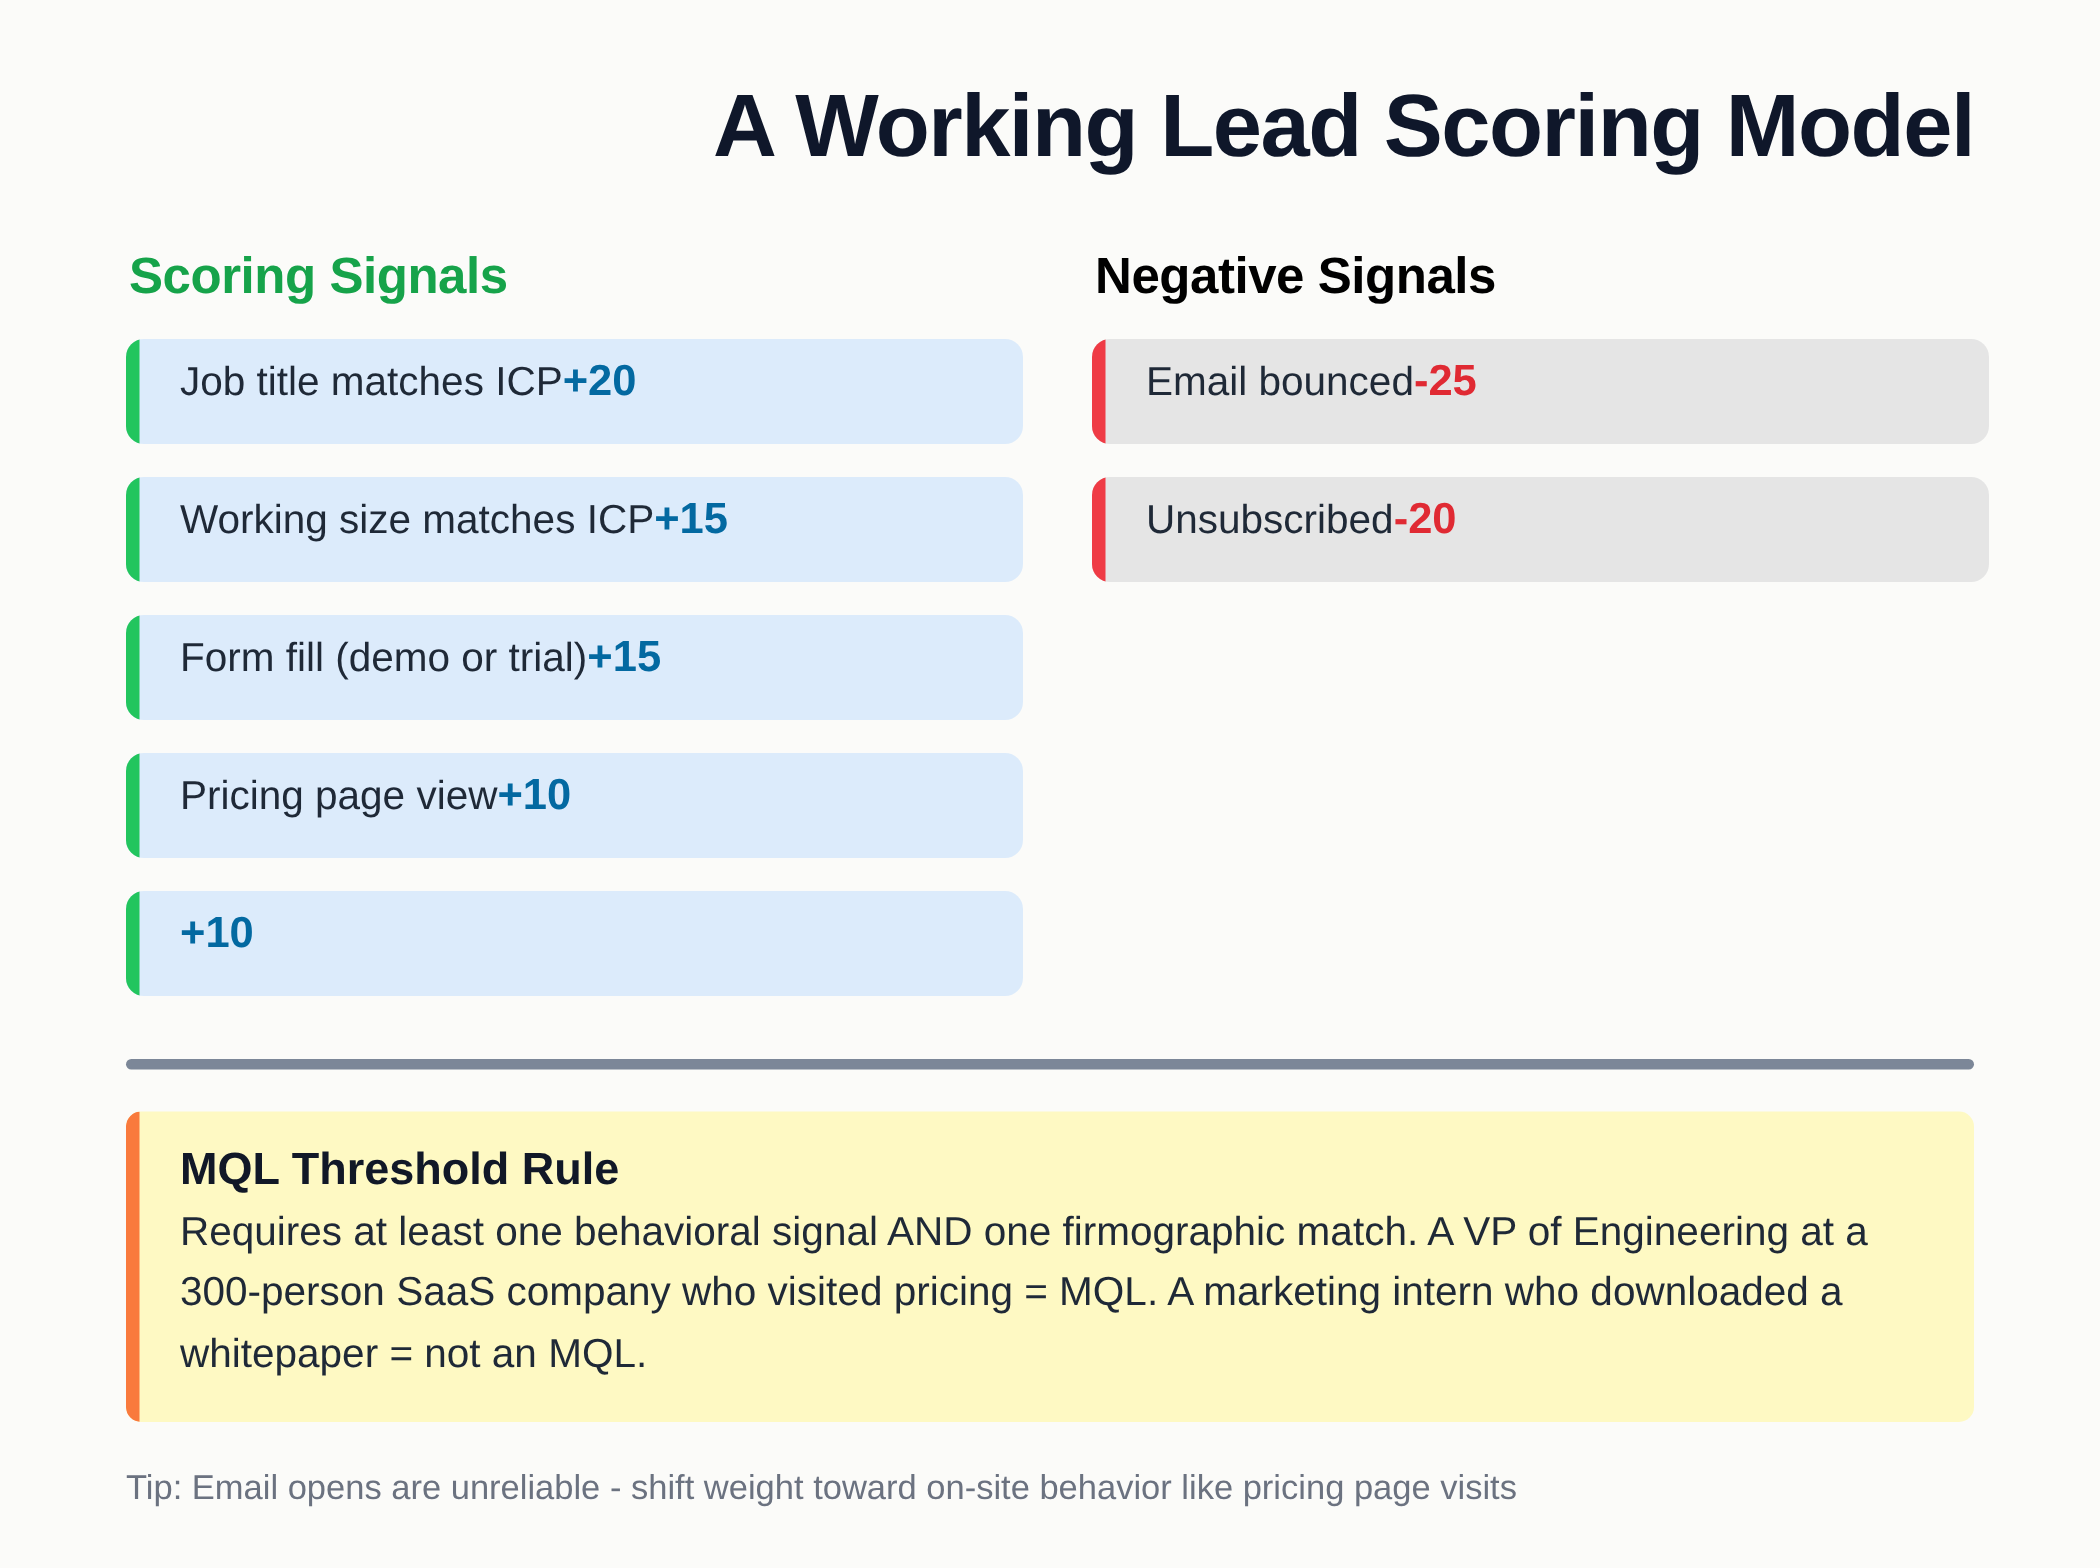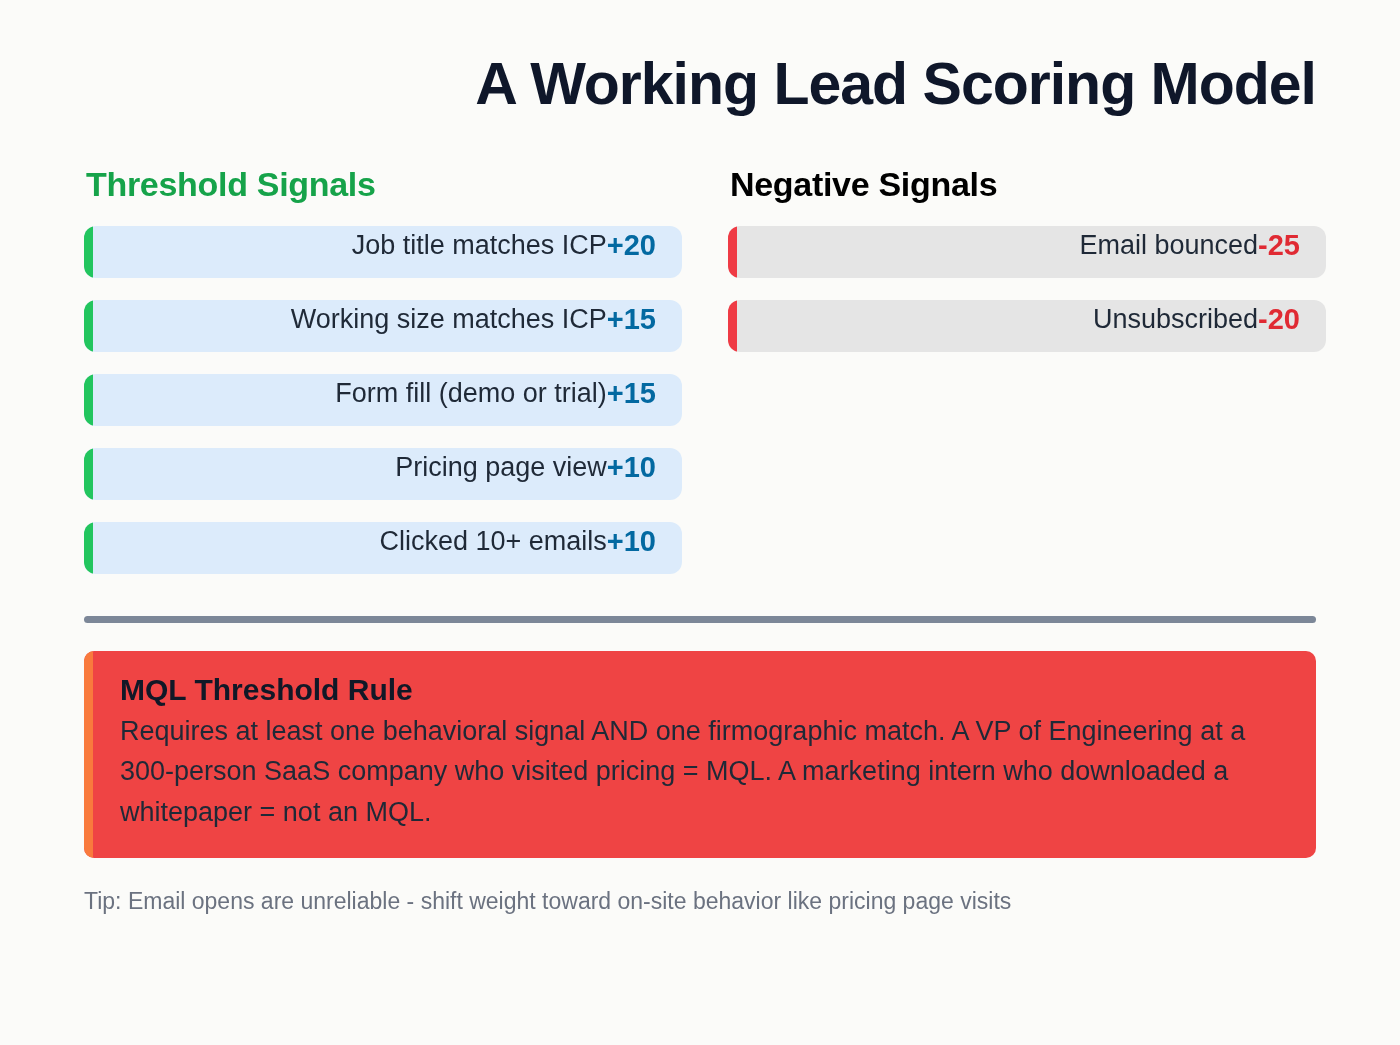--- a/index.html
+++ b/index.html
@@ -46,22 +46,22 @@
     margin: 0 0 22px 2px;
     letter-spacing: -0.3px;
   }
   .col-head.positive { color: #16a34a; }
   .col-head.negative { color: #000000; }
 
   .row {
     position: relative;
     display: flex;
     align-items: center;
-    justify-content: flex-end;
-    height: 52px;
+    justify-content: flex-start;
+    height: 70px;
     border-radius: 12px;
     padding: 0 26px 12px 36px;
     margin-bottom: 22px;
     box-sizing: border-box;
     overflow: hidden;
   }
   .row.pos {
     background: #dcebfb;
   }
   .row.neg {
@@ -93,21 +93,21 @@
 
   .divider {
     height: 7px;
     background: #7c8798;
     border-radius: 4px;
     margin: 20px 0 28px 0;
   }
 
   .callout {
     position: relative;
-    background: #ef4444;
+    background: #fef9c3;
     border-radius: 10px;
     padding: 22px 30px 26px 36px;
     overflow: hidden;
   }
   .callout .bar {
     position: absolute;
     left: 0;
     top: 0;
     bottom: 0;
     width: 9px;
@@ -135,21 +135,21 @@
 </head>
 <body>
 
 <div class="page">
 
   <h1 class="title">A Working Lead Scoring Model</h1>
 
   <div class="columns">
 
     <div class="col">
-      <div class="col-head positive">Threshold Signals</div>
+      <div class="col-head positive">Scoring Signals</div>
 
       <div class="row pos">
         <span class="bar"></span>
         <span class="row-label">Job title matches ICP</span>
         <span class="row-score">+20</span>
       </div>
 
       <div class="row pos">
         <span class="bar"></span>
         <span class="row-label">Working size matches ICP</span>
@@ -163,21 +163,20 @@
       </div>
 
       <div class="row pos">
         <span class="bar"></span>
         <span class="row-label">Pricing page view</span>
         <span class="row-score">+10</span>
       </div>
 
       <div class="row pos">
         <span class="bar"></span>
-        <span class="row-label">Clicked 10+ emails</span>
         <span class="row-score">+10</span>
       </div>
     </div>
 
     <div class="col">
       <div class="col-head negative">Negative Signals</div>
 
       <div class="row neg">
         <span class="bar"></span>
         <span class="row-label">Email bounced</span>

